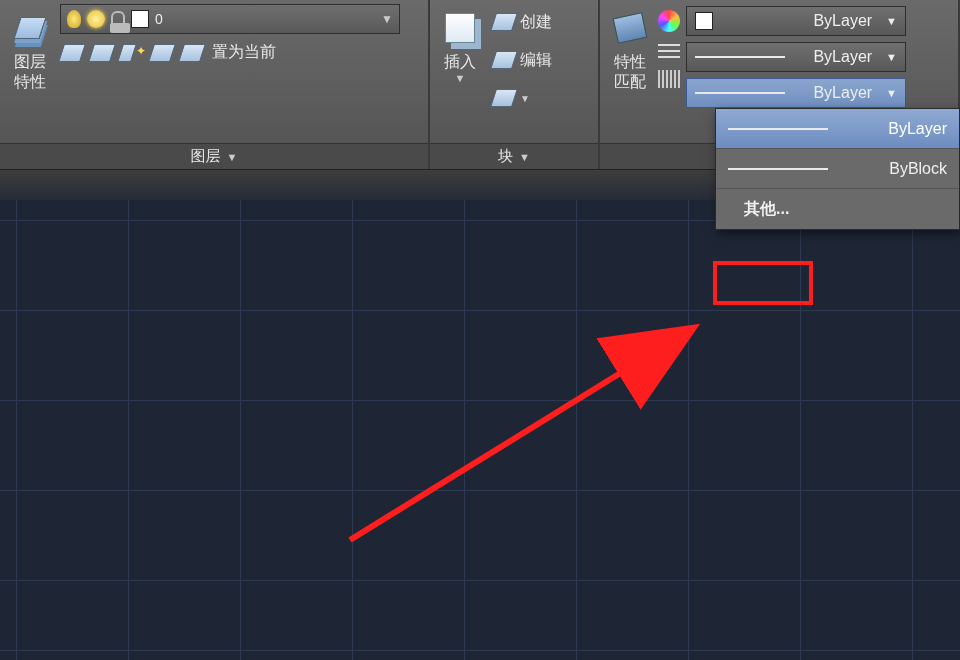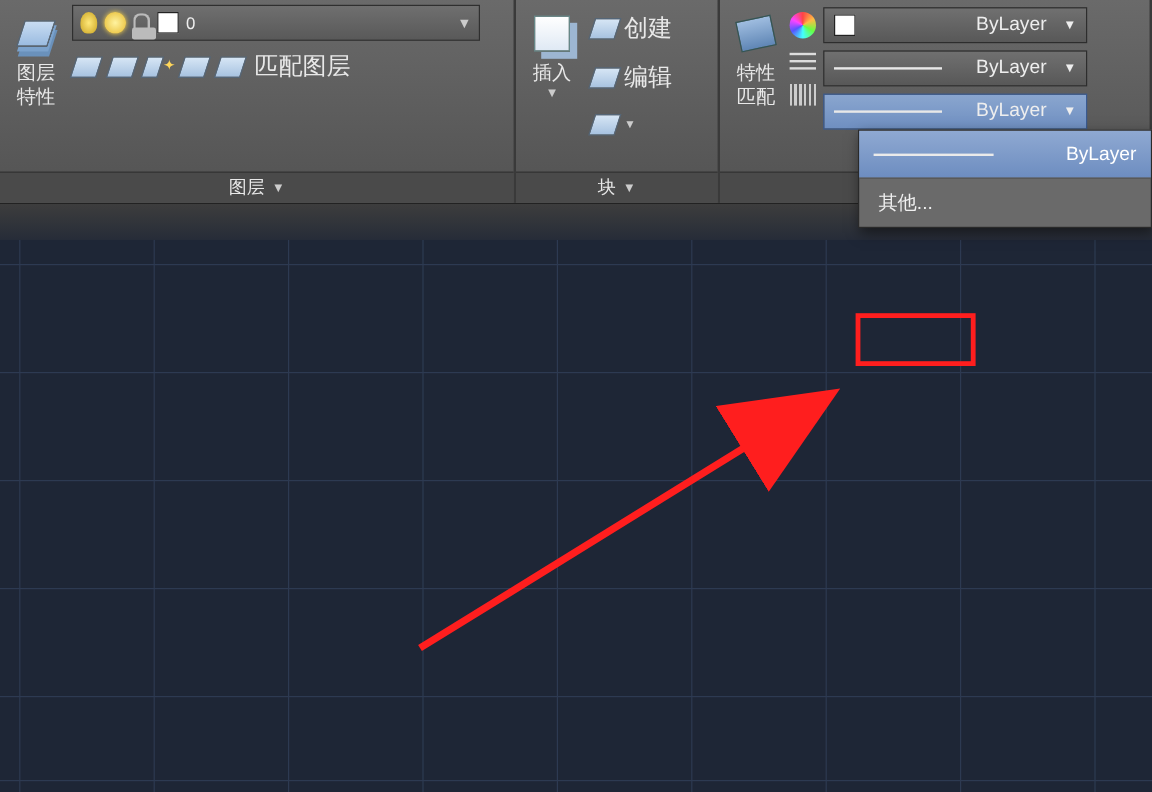--- a/index.html
+++ b/index.html
@@ -74,21 +74,21 @@
   .icon20 { width:24px; height:24px; display:flex; align-items:center; justify-content:center; }
 
   
   .col { display:flex; flex-direction:column; gap:6px; }
   .row { display:flex; align-items:center; gap:6px; }
 
   .smallbtn {
     display:flex; align-items:center; gap:4px;
     color:#e8e8e8; padding:2px 2px;
   }
-  .smallbtn .lbl { font-size:20px; }
+  .smallbtn .lbl { font-size:16px; }
 
   
   .layer-combo {
     height: 30px;
     width: 340px;
     background: linear-gradient(#6f6f6f,#595959);
     border: 1px solid #2f2f2f;
     display:flex; align-items:center;
     gap:6px;
     padding: 0 6px;
@@ -145,21 +145,21 @@
   .flyout-item:last-child { border-bottom:none; }
   .flyout-item.selected {
     background: linear-gradient(#8fa9d2,#6d8dc0);
     color:#fff;
   }
   .flyout-item .linepreview {
     width:100px; height:2px; background:#eaeaea;
   }
   .flyout-item .txt { margin-left:auto; }
   .flyout-item.other { justify-content:flex-start; }
-  .flyout-item.other .txt { margin-left:4px; }
+  .flyout-item.other .txt { margin-left:16px;font-weight:bold; }
 
   
   .redbox {
     position:absolute;
     border:4px solid #ff1e1e;
     pointer-events:none;
     z-index:60;
   }
 
   
@@ -267,21 +267,21 @@
         </div>
 
 
         <div class="row">
           <span class="icon20 ic-sheet"></span>
           <span class="icon20 ic-sheet"></span>
           <span class="icon20 ic-sheet ic-star"></span>
           <span class="icon20 ic-sheet"></span>
           <span class="icon20 ic-sheet"></span>
           <span class="smallbtn">
-            <span class="lbl">匹配图层</span>
+            <span class="lbl">置为当前</span>
           </span>
         </div>
       </div>
     </div>
     <div class="panel-title">
       <span>图层</span>
       <span class="chev">▼</span>
     </div>
   </div>
 
@@ -368,20 +368,24 @@
   <div class="gridline-h" style="top:290px"></div>
   <div class="gridline-h" style="top:380px"></div>
   <div class="gridline-h" style="top:450px"></div>
 </div>
 
 <div class="flyout">
   <div class="flyout-item selected">
     <span class="linepreview"></span>
     <span class="txt">ByLayer</span>
   </div>
+  <div class="flyout-item">
+    <span class="linepreview"></span>
+    <span class="txt">ByBlock</span>
+  </div>
   <div class="flyout-item other">
     <span class="txt">其他...</span>
   </div>
 </div>
 
 <div class="redbox" style="top:261px;left:713px;width:100px;height:44px"></div>
 
 <svg class="arrow" style="top:300px;left:330px" width="400" height="260">
   <defs>
     <marker id="ah" markerWidth="16" markerHeight="14" refX="14" refY="7" orient="auto">

